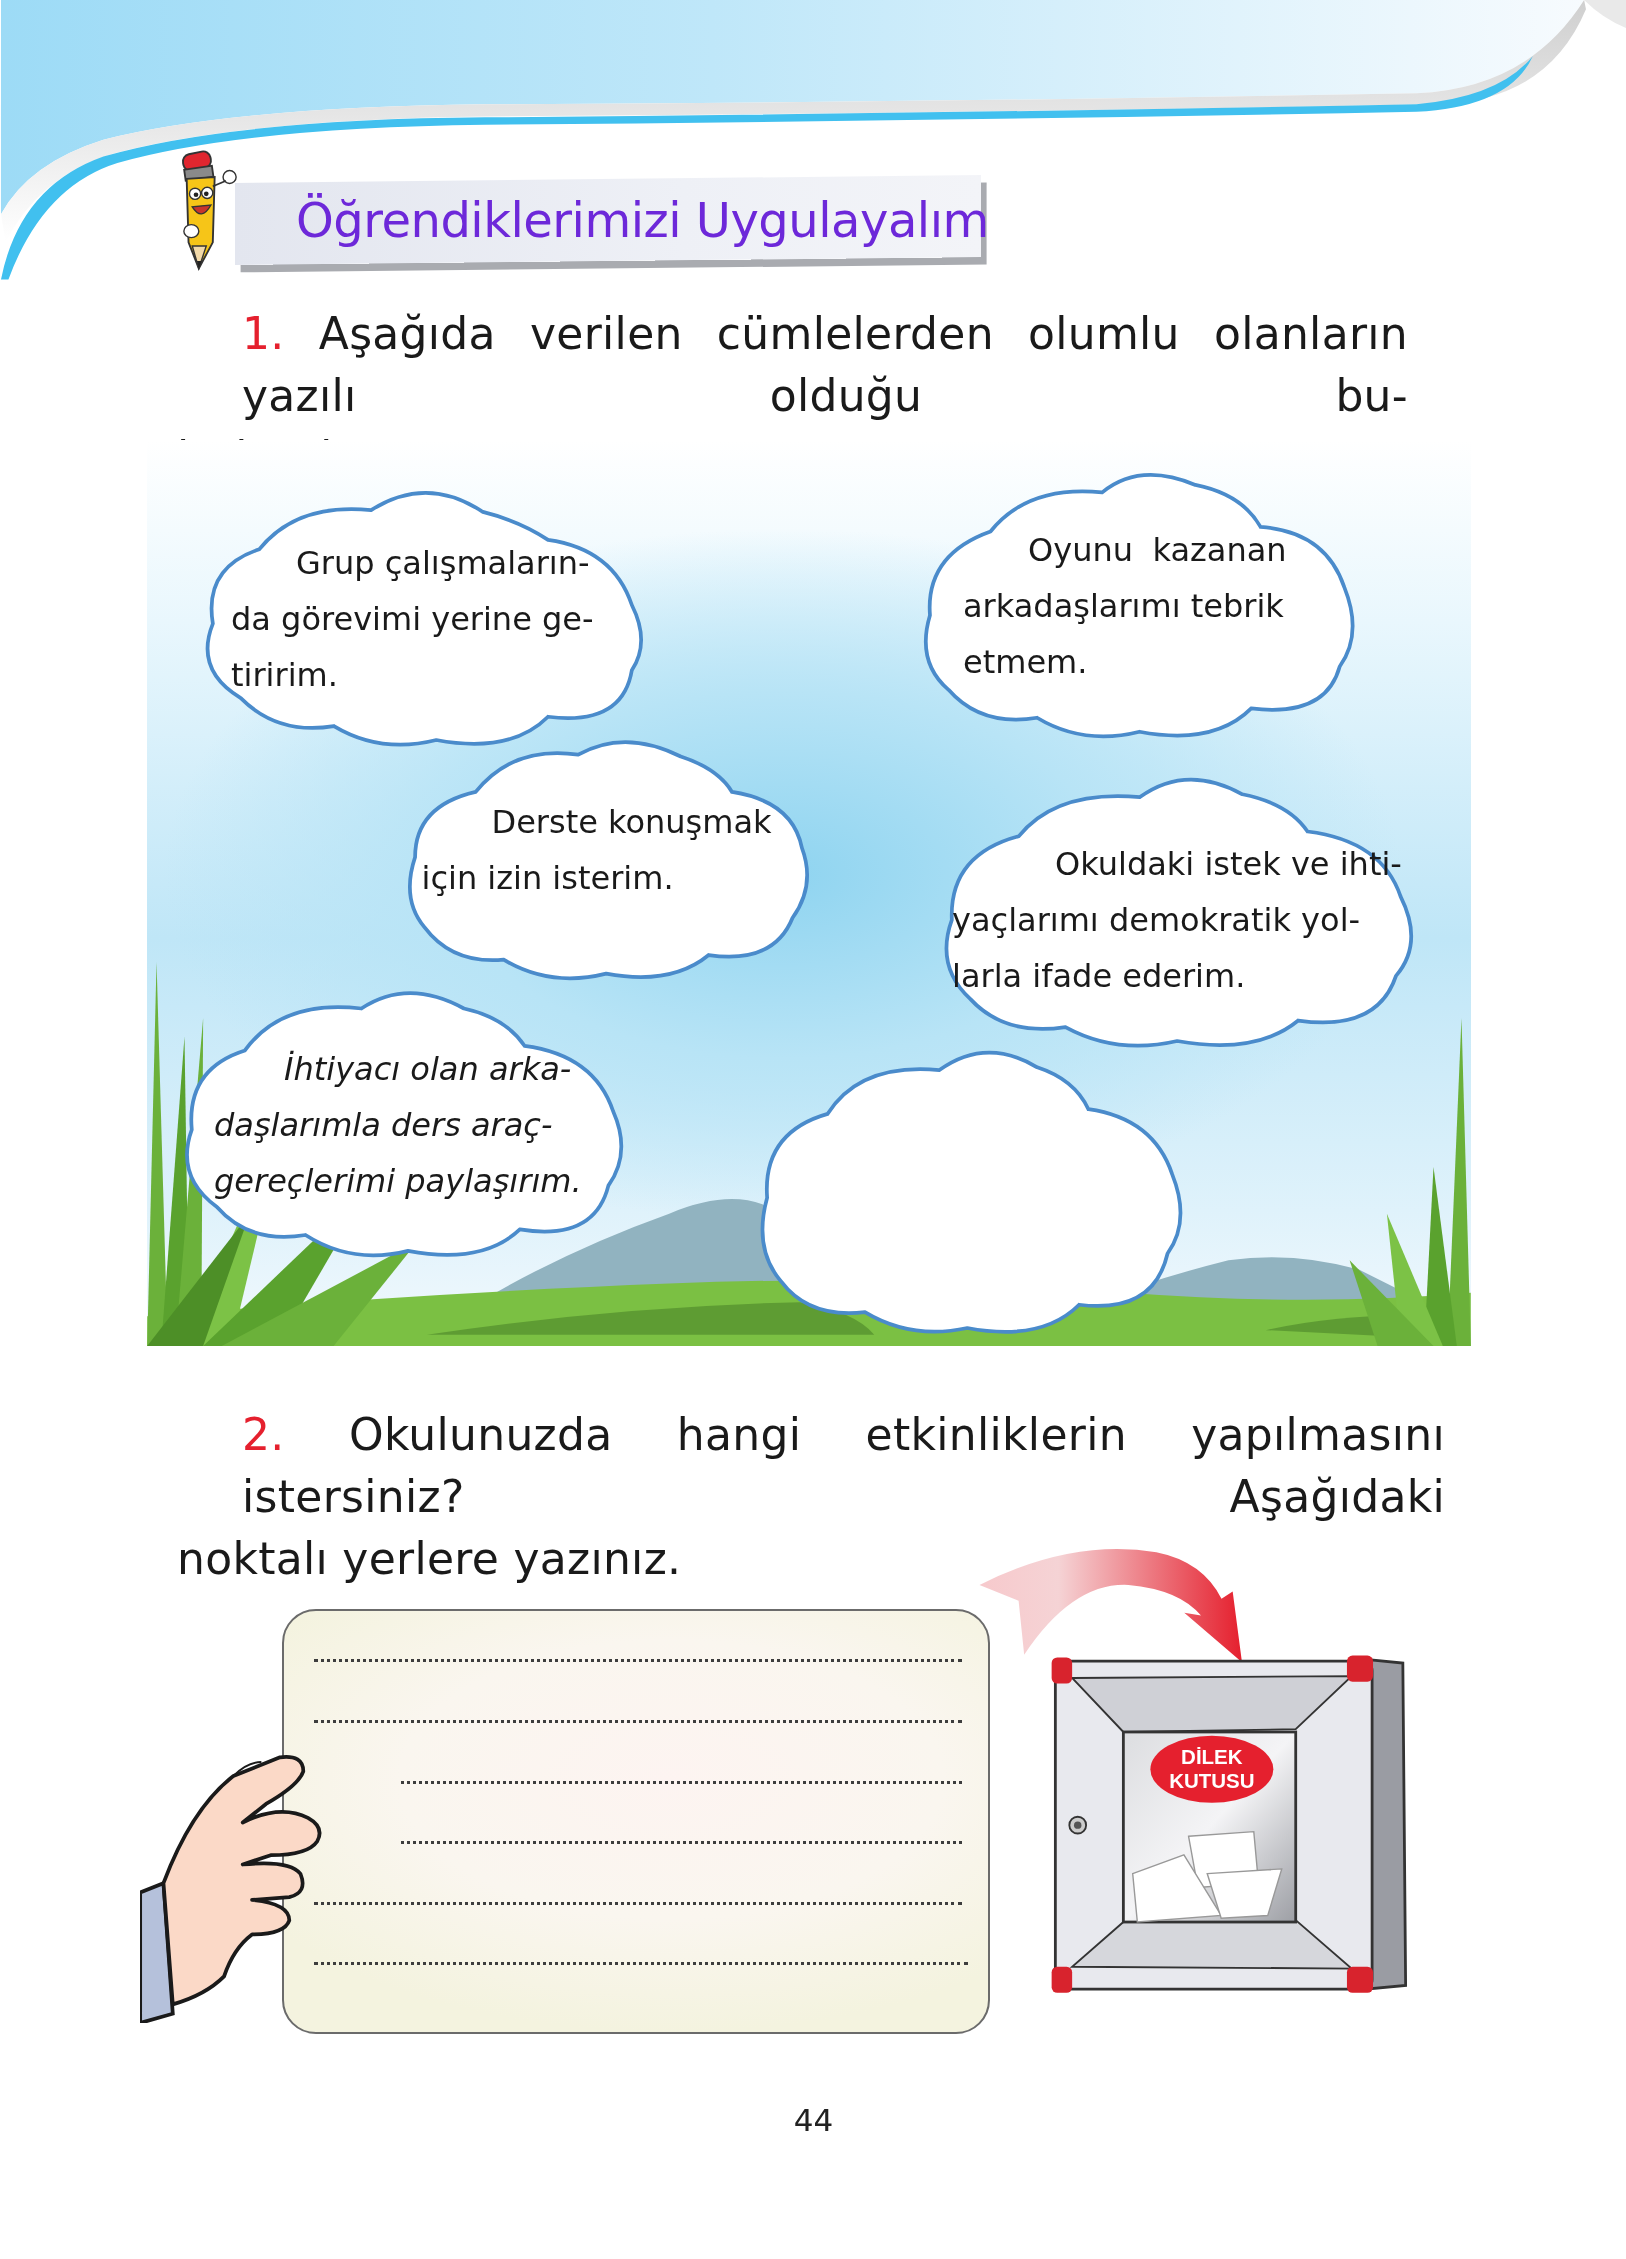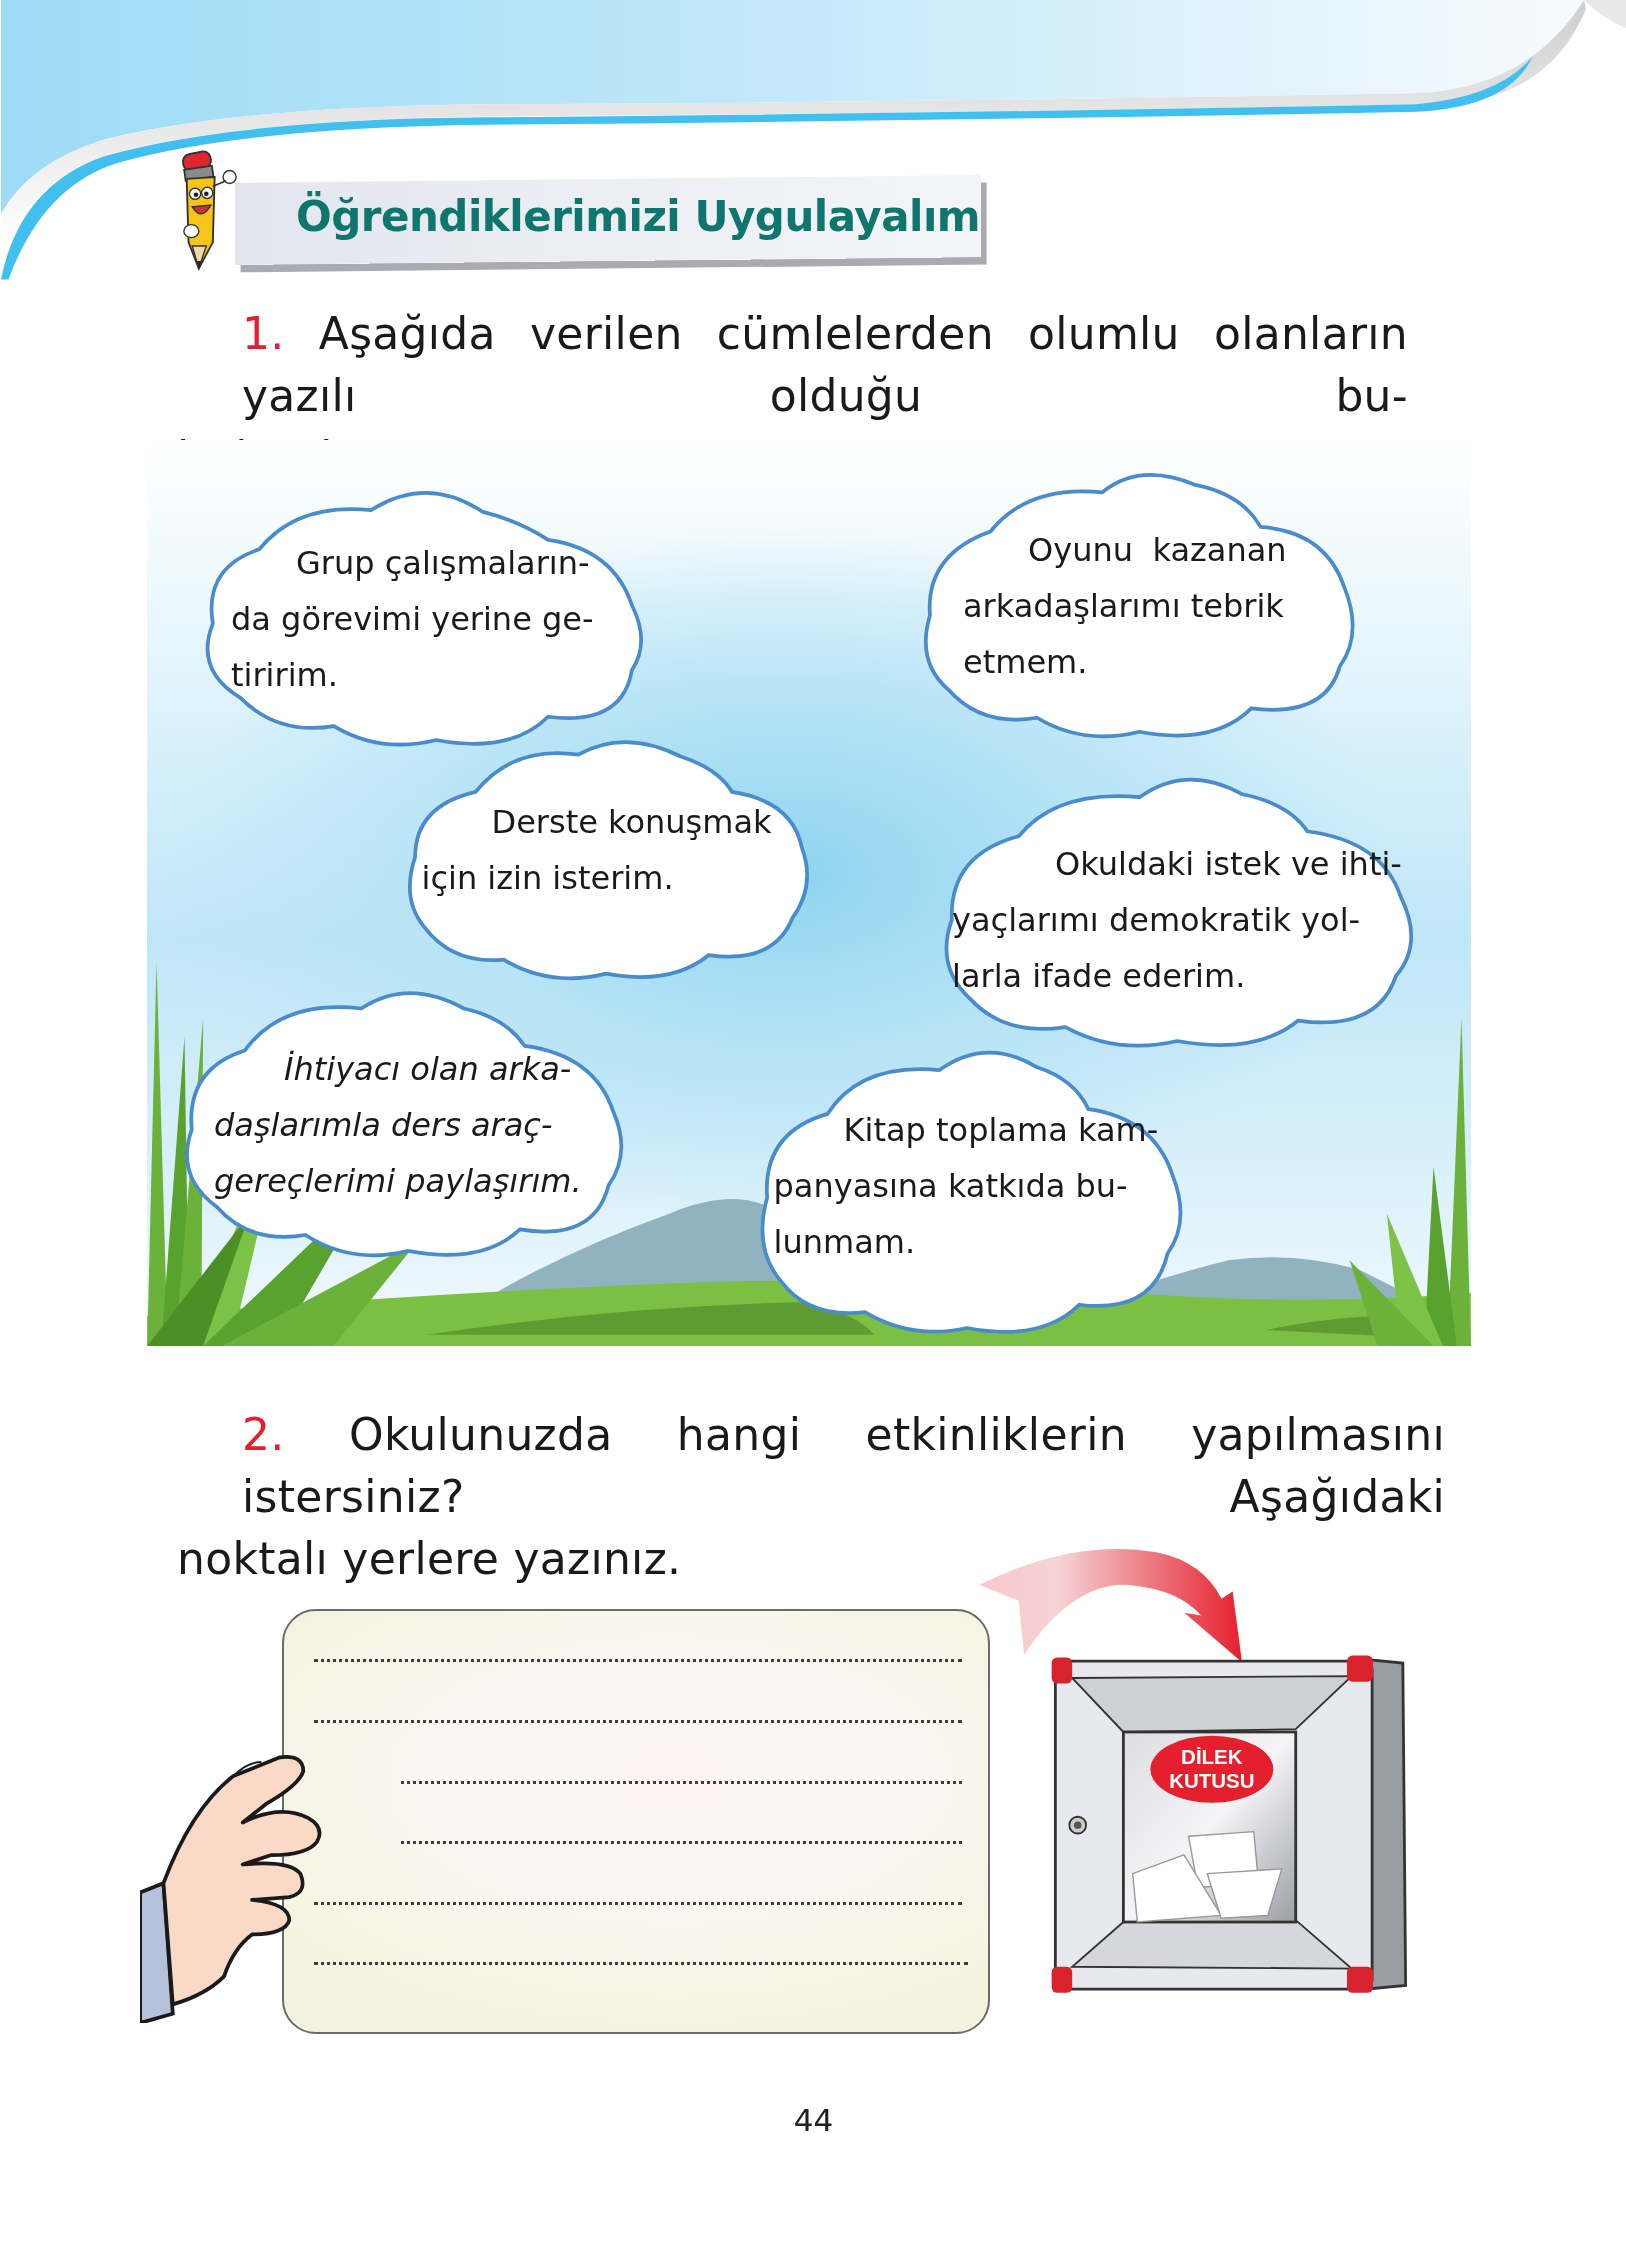--- a/index.html
+++ b/index.html
@@ -16,22 +16,22 @@
 
   
   #title-banner {
     left: 235px; top: 179px; width: 746px; height: 82px;
     background: linear-gradient(90deg, #e3e6ef 0%, #eef0f6 60%, #f3f4f8 100%);
     box-shadow: 5.6px 7.5px 0 #a9abb0;
     transform: skewY(-0.6deg);
   }
   #title-text {
     left: 296px; top: 192px;
-    font-family: "DejaVu Sans", sans-serif; font-weight: bold;
-    font-size: 42px; color: #0f766e; letter-spacing: -0.5px;
+    font-family: "DejaVu Sans", sans-serif; font-weight: normal;
+    font-size: 48px; color: #6d28d9; letter-spacing: -0.5px;
   }
   #mascot { left: 168px; top: 149px; width: 84px; height: 126px; }
 
   
   .q-text {
     font-family: "DejaVu Sans", sans-serif; font-size: 44px; line-height: 62px;
     color: #1a1a1a; letter-spacing: 0.3px;
   }
   .q-num { color: #e5202e; }
   #q1 { left: 177px; top: 303px; width: 1231px; }
@@ -200,25 +200,20 @@
       <span class="ln" style="padding-left:70px">İhtiyacı olan arka-</span>
       <span class="ln">daşlarımla ders araç-</span>
       <span class="ln">gereçlerimi paylaşırım.</span>
     </div>
   </div>
 
   <div class="cloud" style="left:606px; top:604px; width:438px; height:298px;">
     <svg width="438" height="298" viewBox="0 0 470 320">
       <path d="M80,75 Q115,20 200,28 Q250,-8 305,25 Q345,38 360,70 Q430,80 450,140 Q470,190 445,225 Q430,290 350,280 Q310,320 230,305 Q170,318 120,288 Q60,295 30,255 Q0,220 15,165 Q10,95 80,75 Z" fill="#fff" stroke="#4a8bcb" stroke-width="4"></path>
     </svg>
-    <div class="cloud-text" style="left:20.5px; top:58px; width:392px;">
-      <span class="ln" style="padding-left:70px">Kitap toplama kam-</span>
-      <span class="ln">panyasına katkıda bu-</span>
-      <span class="ln">lunmam.</span>
-    </div>
   </div>
 </div>
 
 <div id="q2" class="abs q-text">
   <span class="justify indent"><span class="q-num">2.</span> <span>Okulunuzda hangi etkinliklerin yapılmasını istersiniz? Aşağıdaki</span></span>
   <span style="display:block">noktalı yerlere yazınız.</span>
 </div>
 
 <div id="board" class="abs">
 

